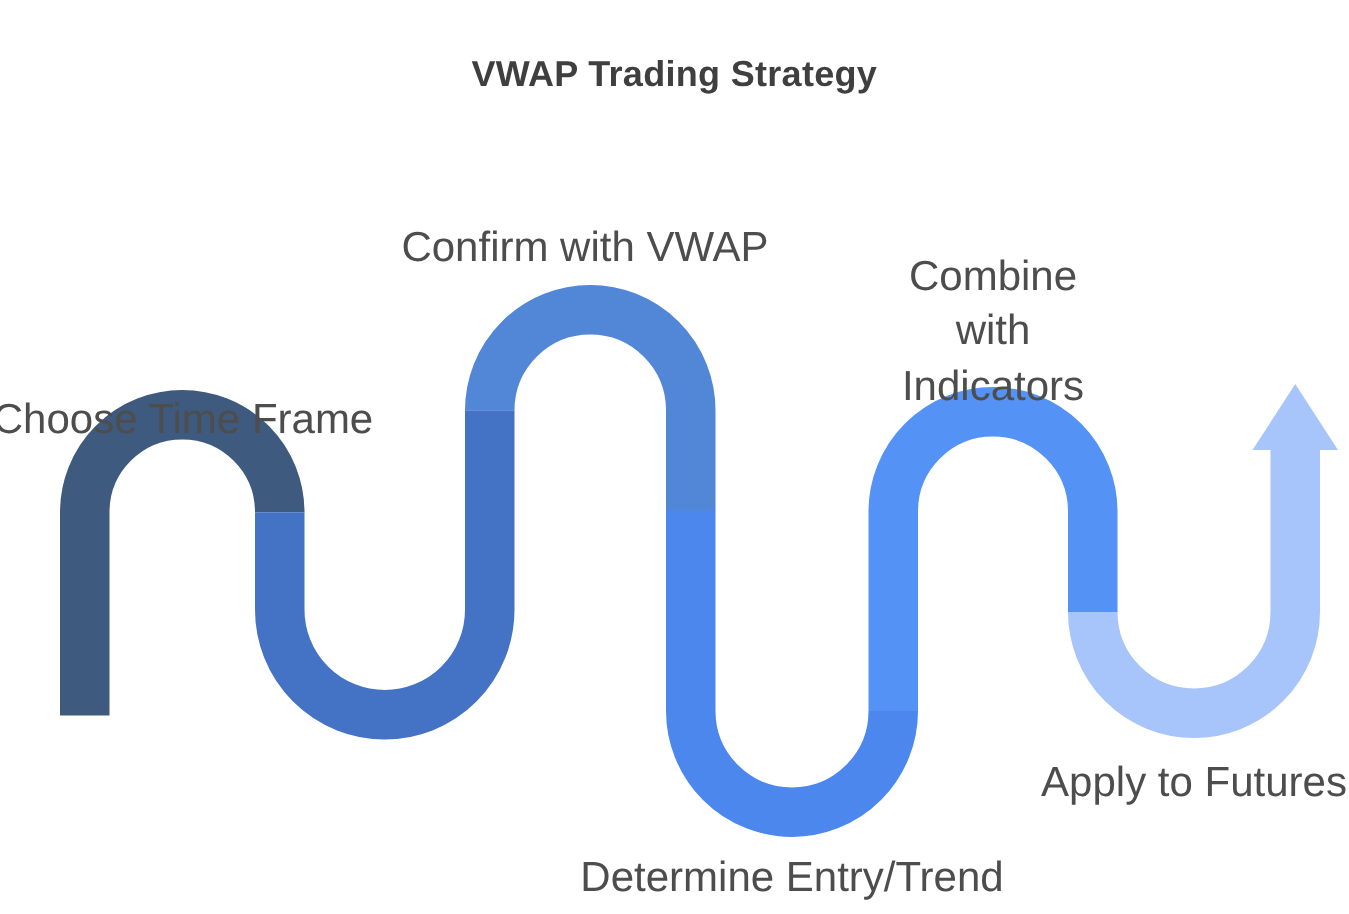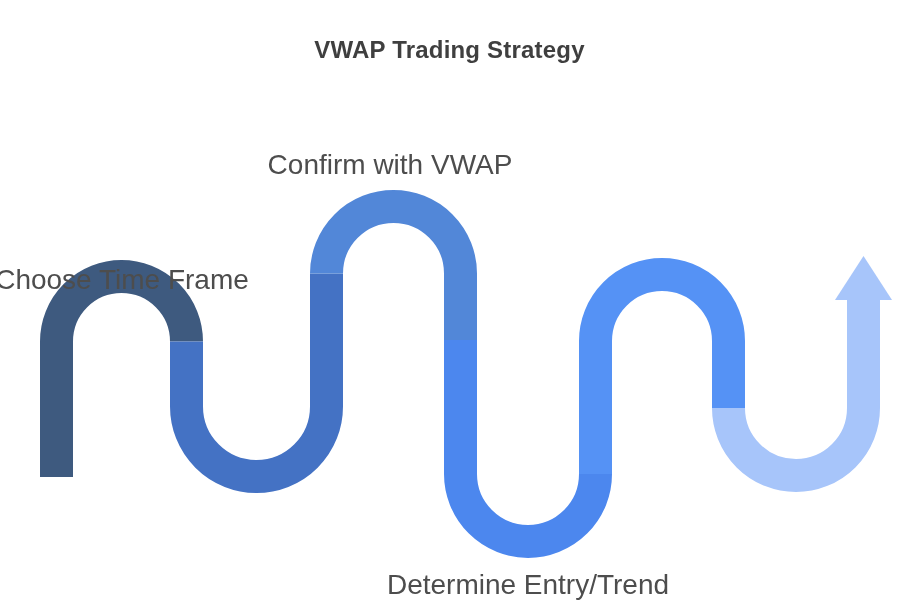--- a/index.html
+++ b/index.html
@@ -67,15 +67,17 @@
     <polygon class="head" points="835,300 892,300 863.5,256" fill="#A7C5FA"></polygon>
   </svg>
 
   <div class="step-label" style="left:122px; top:234px;margin-top:46px;">Choose Time Frame</div>
 
 
   <div class="step-label" style="left:390px; top:165px;">Confirm with VWAP</div>
 
   <div class="step-label" style="left:528px; top:585px;">Determine Entry/Trend</div>
 
+  <div class="step-label wrap" style="left:662px; top:221px;">Combine with Indicators</div>
 
+  <div class="step-label" style="left:796px; top:522px;">Apply to Futures</div>
 
 </div>
 
 </body></html>

